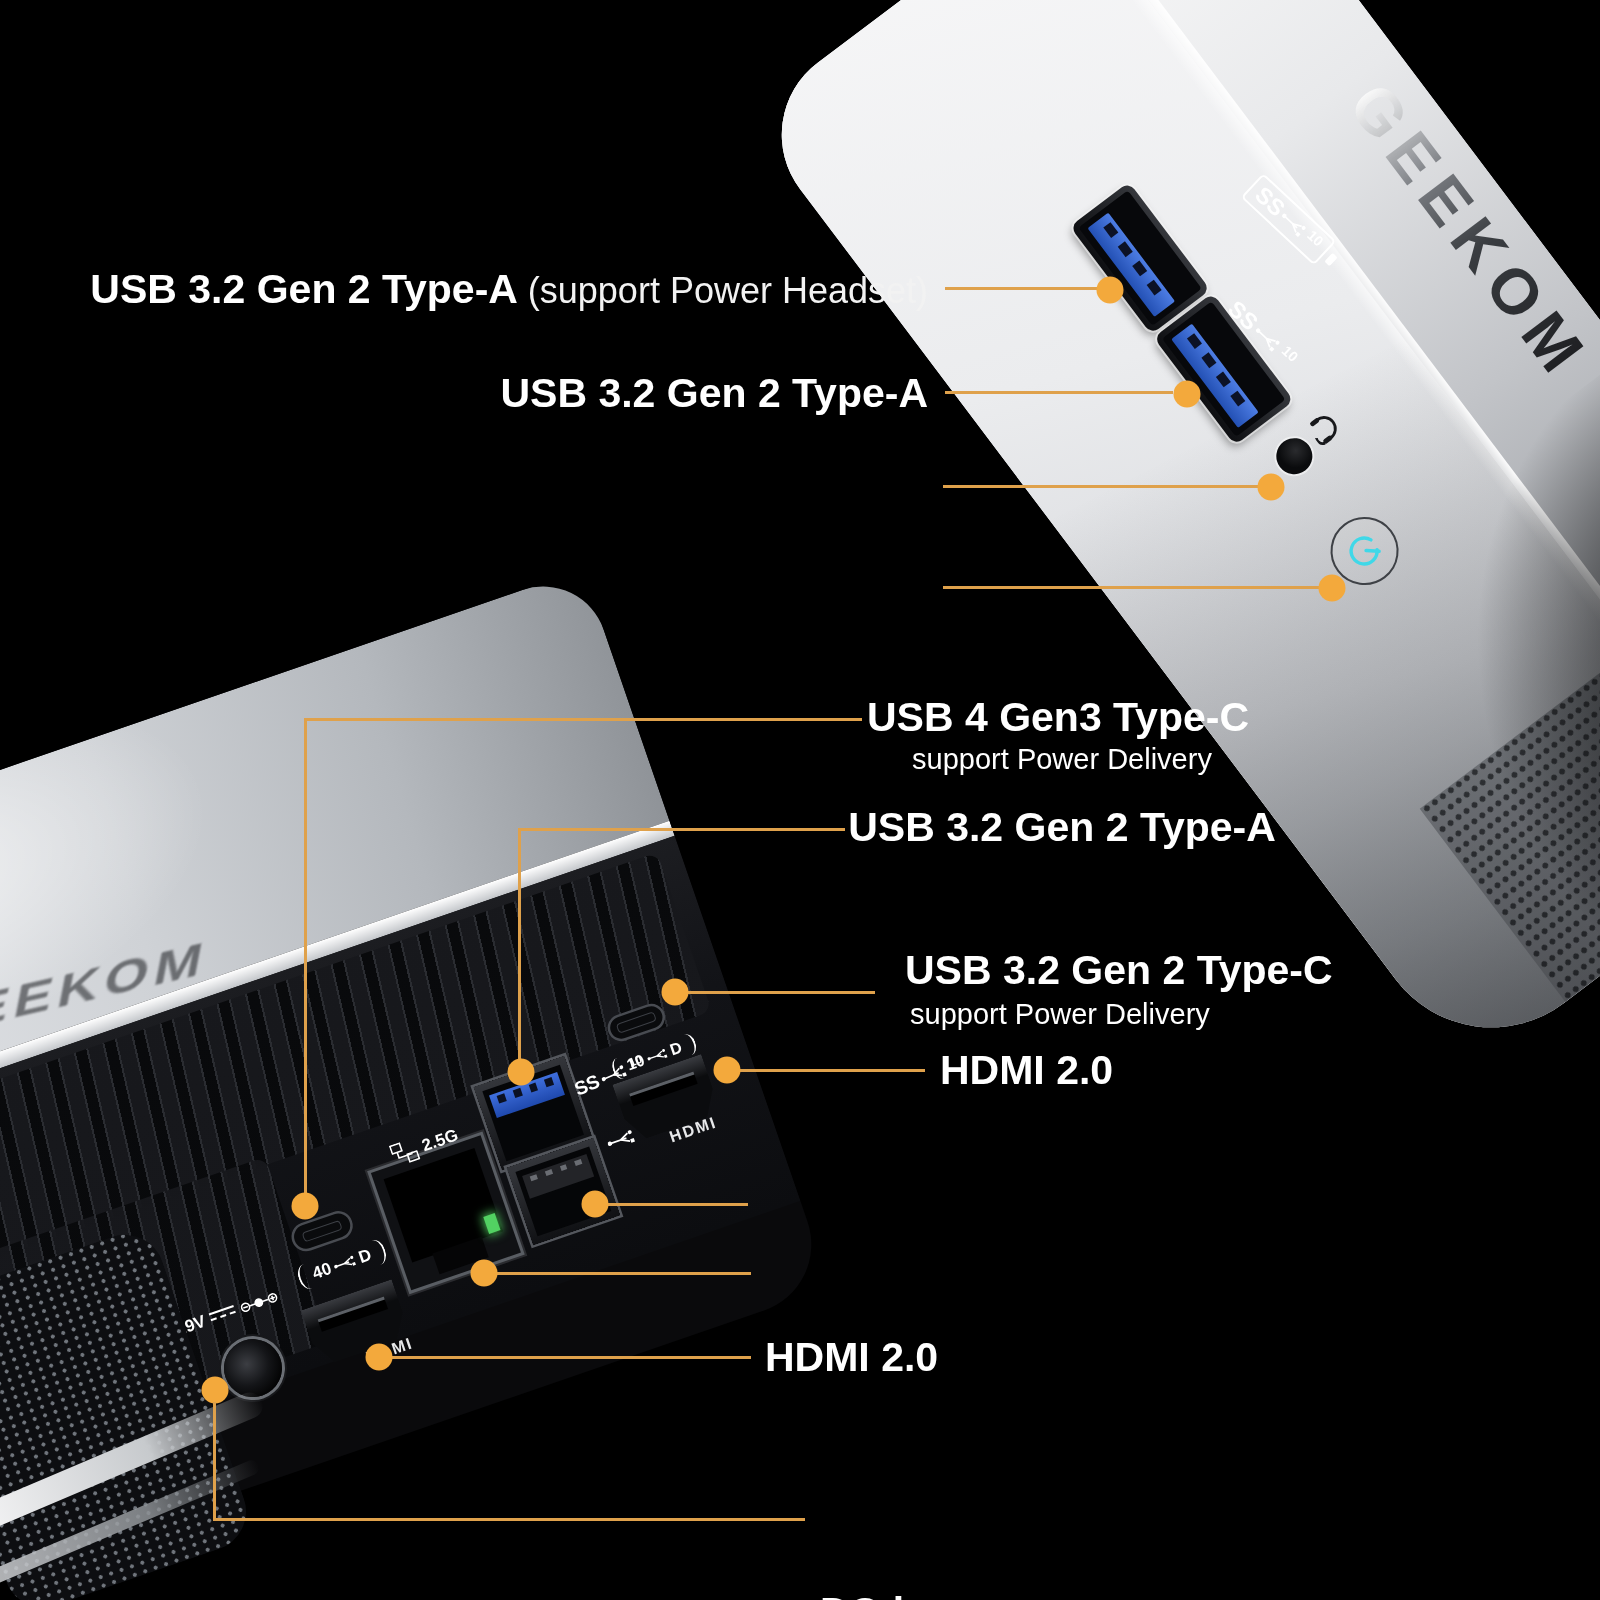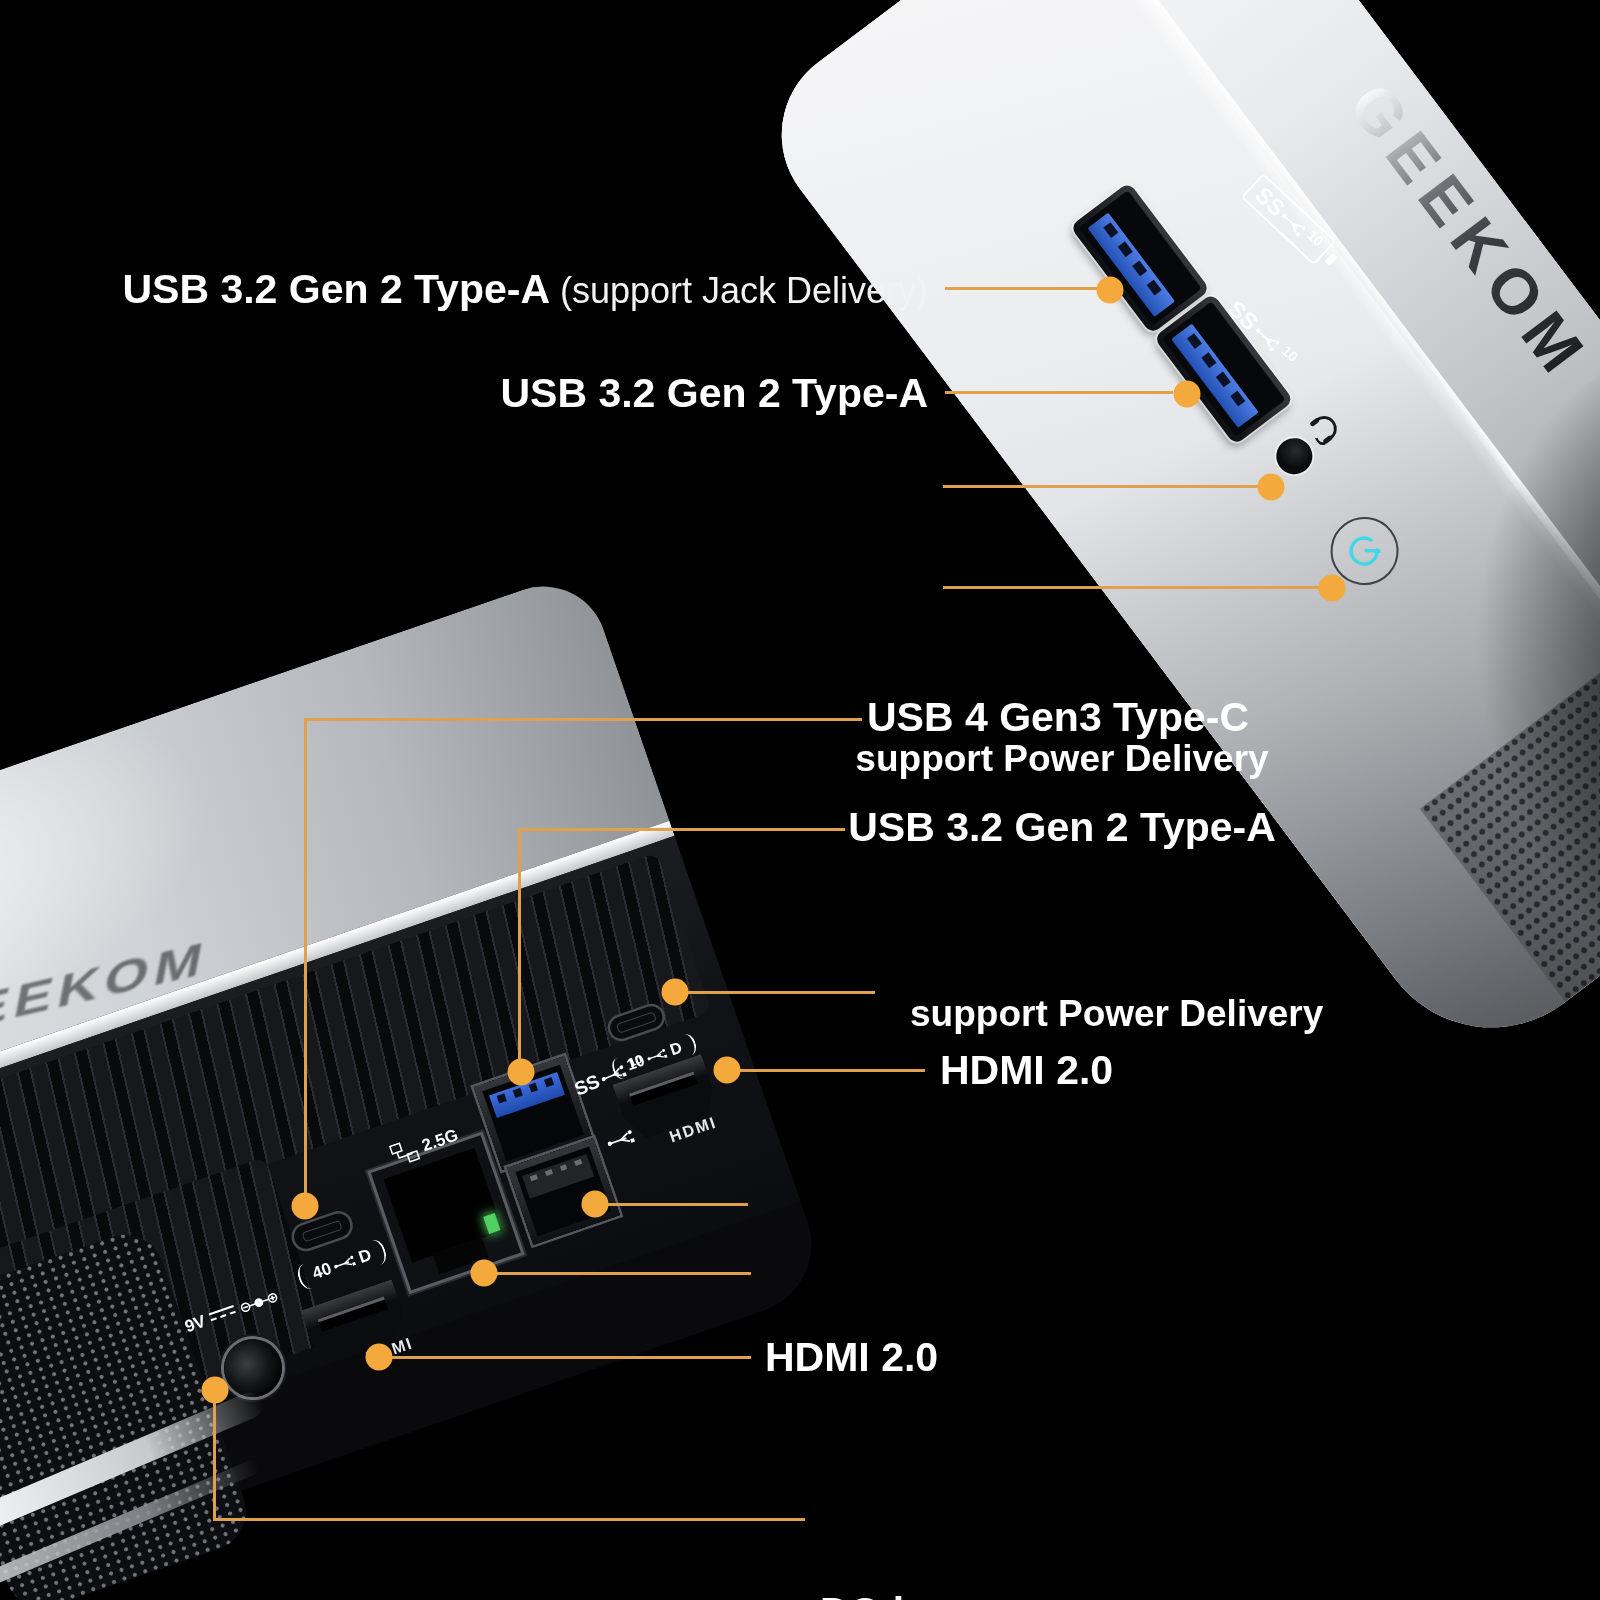--- a/index.html
+++ b/index.html
@@ -8,21 +8,21 @@
 
   
   .title{position:absolute;left:74px;top:98px;font-size:95px;font-weight:700;letter-spacing:0;
          background:linear-gradient(90deg,#f6bc42 0%,#f2a13c 55%,#ec7a33 100%);
          -webkit-background-clip:text;background-clip:text;color:transparent;white-space:nowrap;}
 
   
   .lbl{position:absolute;color:#fff;font-size:41px;font-weight:700;white-space:nowrap;
        transform:translateY(-50%);}
   .lbl .note{font-weight:400;font-size:36px;color:#f2f2f2;}
-  .lbl.reg{font-weight:700;font-size:37px;}
+  .lbl.reg{font-weight:400;font-size:29px;}
   .lbl.ralign{transform:translate(-100%,-50%);}
   .lbl.calign{transform:translate(-50%,-50%);}
 
   
   .line{position:absolute;height:3px;background:#dfa14b;}
   .vline{position:absolute;width:3px;background:#dfa14b;}
   .dot{position:absolute;width:27px;height:27px;border-radius:50%;background:#f3a93c;
        transform:translate(-50%,-50%);}
   .overlay{z-index:40;}
 
@@ -377,32 +377,33 @@
 
   <div class="line overlay" style="left:392px;top:1356px;width:359px;"></div>
   <div class="dot overlay" style="left:379px;top:1357px;"></div>
 
   <div class="dot overlay" style="left:215px;top:1390px;"></div>
   <div class="vline overlay" style="left:213px;top:1402px;height:119px;"></div>
   <div class="line overlay" style="left:213px;top:1518px;width:592px;"></div>
 
   <div class="lbl ralign overlay" style="left:928px;top:289px;">
     <span>USB 3.2 Gen 2 Type-A</span>
-    <span class="note"> <span>(support Jack Delivery)</span></span>
+    <span class="note"> <span>(support Power Headset)</span></span>
   </div>
 
   <div class="lbl ralign overlay" style="left:928px;top:393px;">USB 3.2 Gen 2 Type-A</div>
 
 
 
   <div class="lbl calign overlay" style="left:1058px;top:717px;">USB 4 Gen3 Type-C</div>
   <div class="lbl calign reg overlay" style="left:1062px;top:759px;">support Power Delivery</div>
 
   <div class="lbl calign overlay" style="left:1062px;top:827px;">USB 3.2 Gen 2 Type-A</div>
 
+  <div class="lbl overlay" style="left:905px;top:970px;">USB 3.2 Gen 2 Type-C</div>
   <div class="lbl reg overlay" style="left:910px;top:1014px;">support Power Delivery</div>
 
   <div class="lbl overlay" style="left:940px;top:1070px;">HDMI 2.0</div>
 
 
 
   <div class="lbl overlay" style="left:765px;top:1357px;">HDMI 2.0</div>
 
   <div class="lbl overlay" style="left:820px;top:1612px;">DC-in</div>
 

